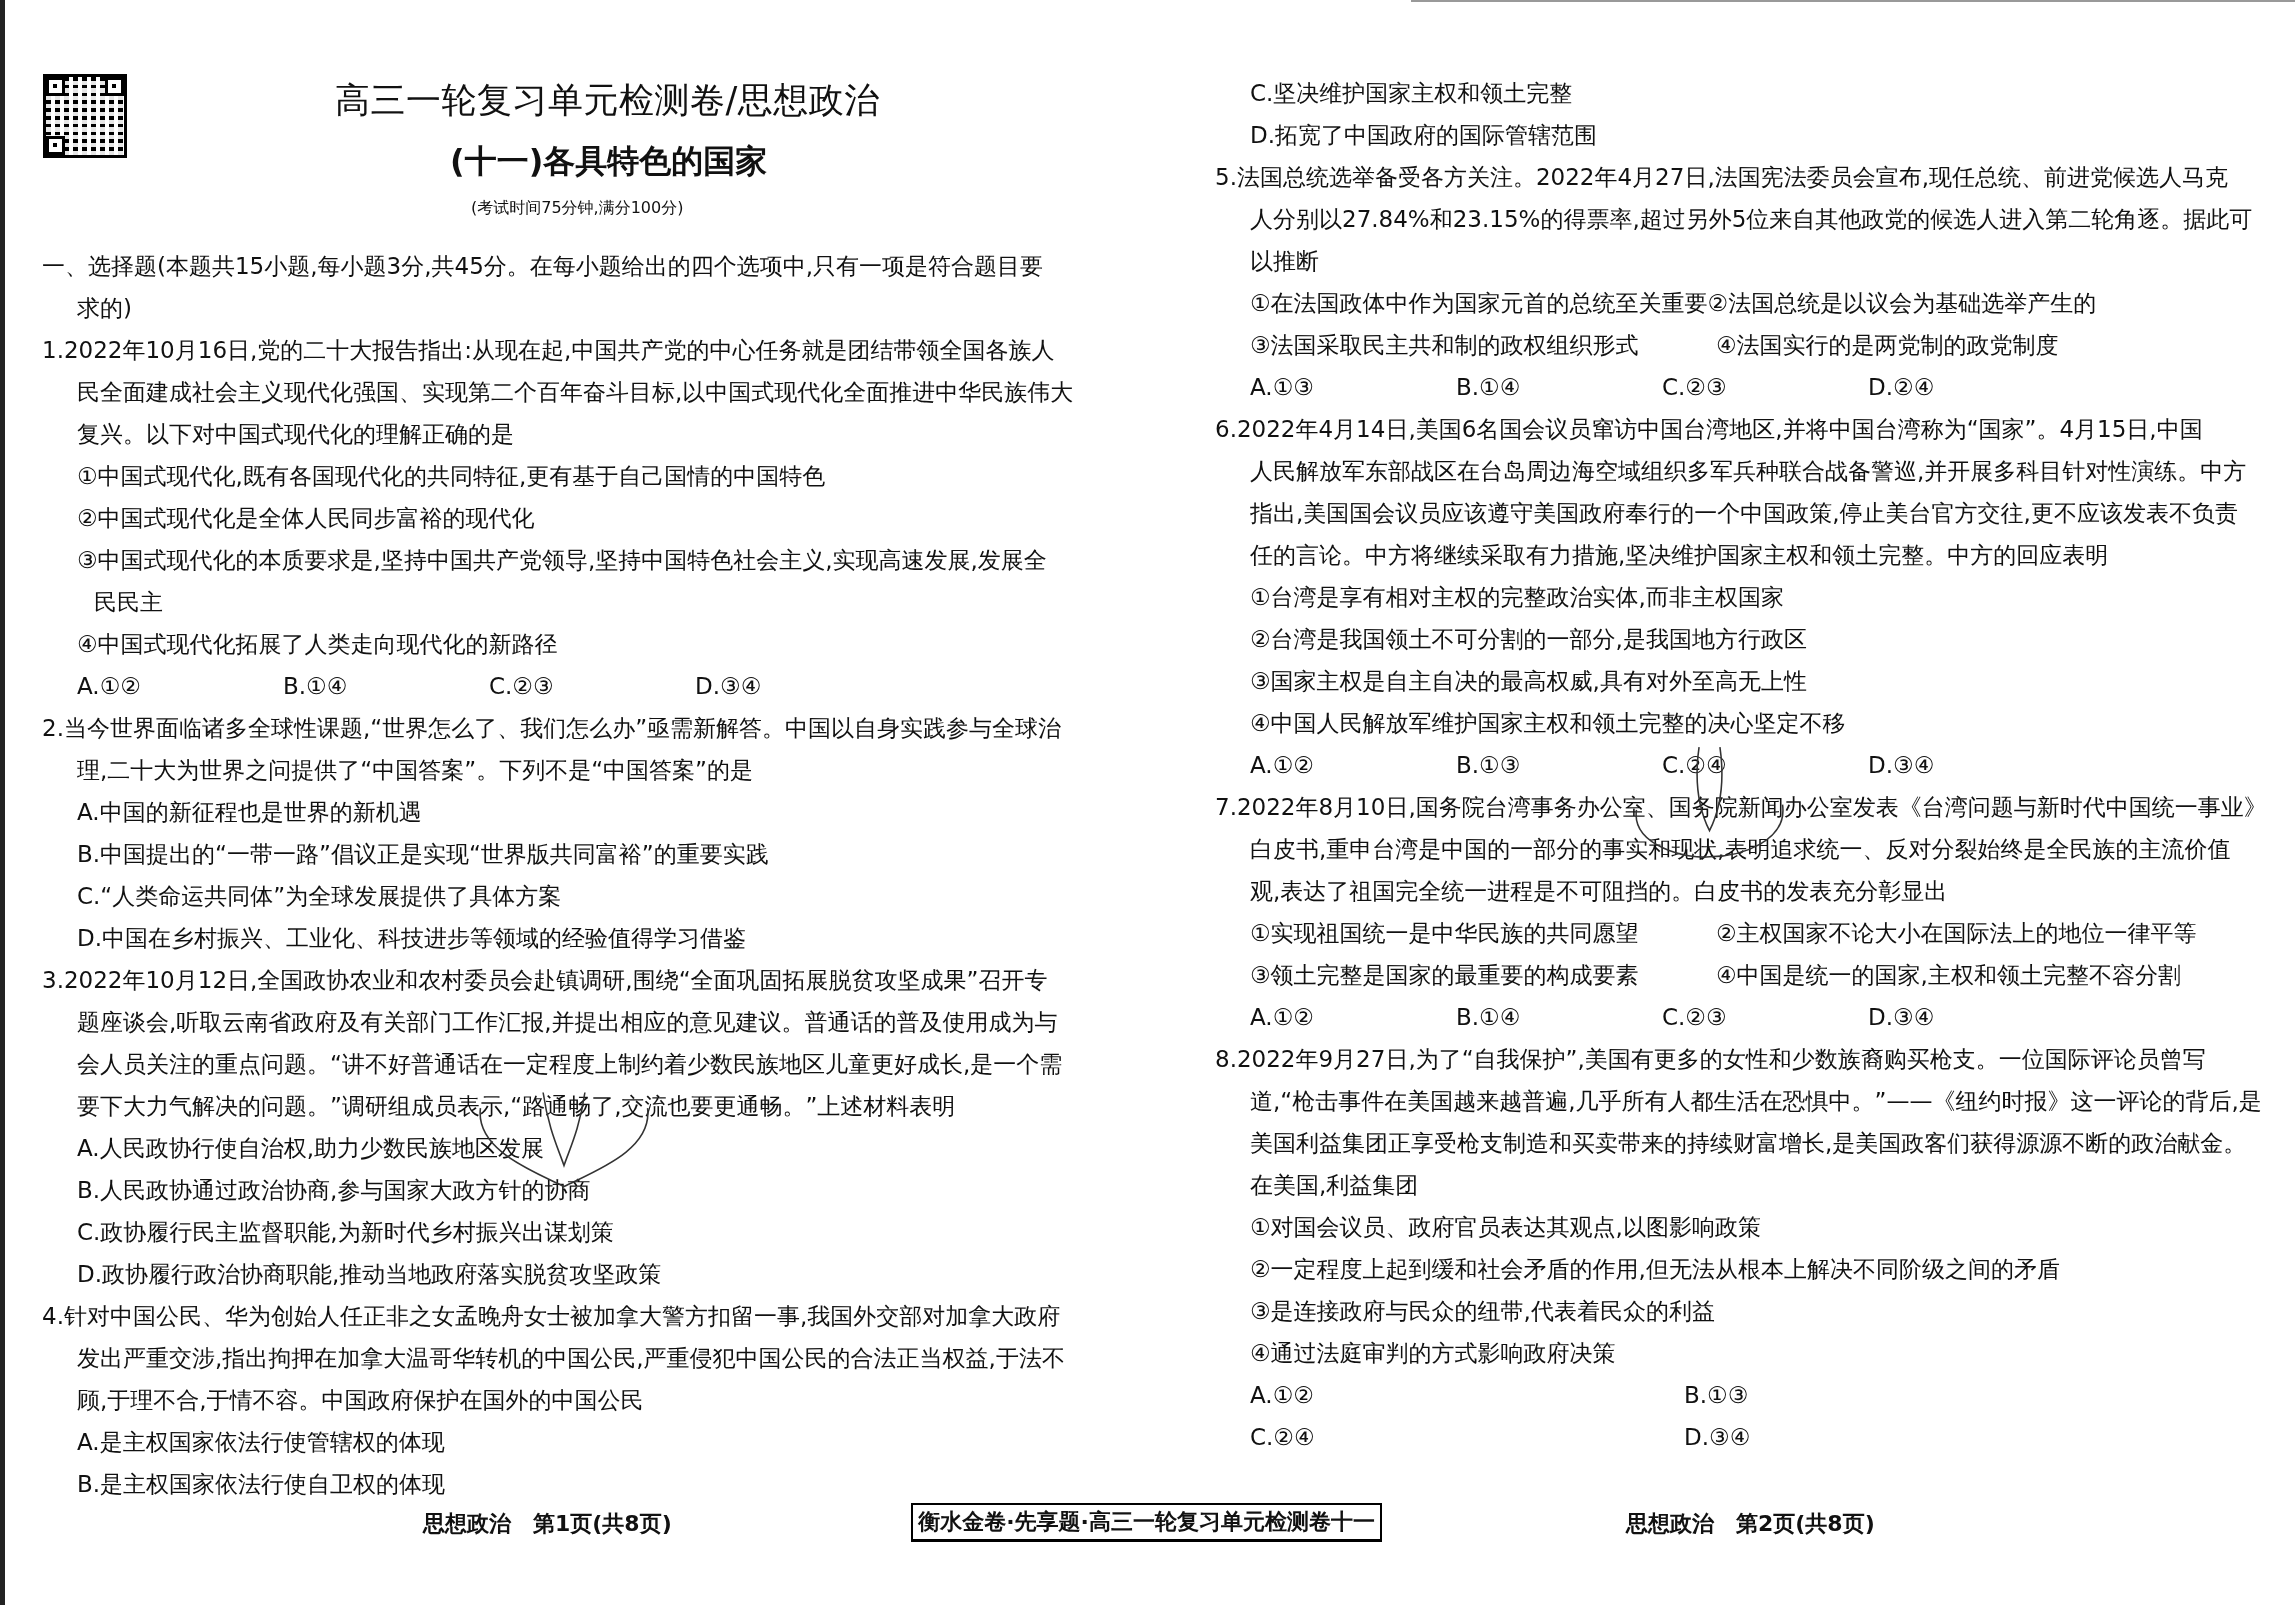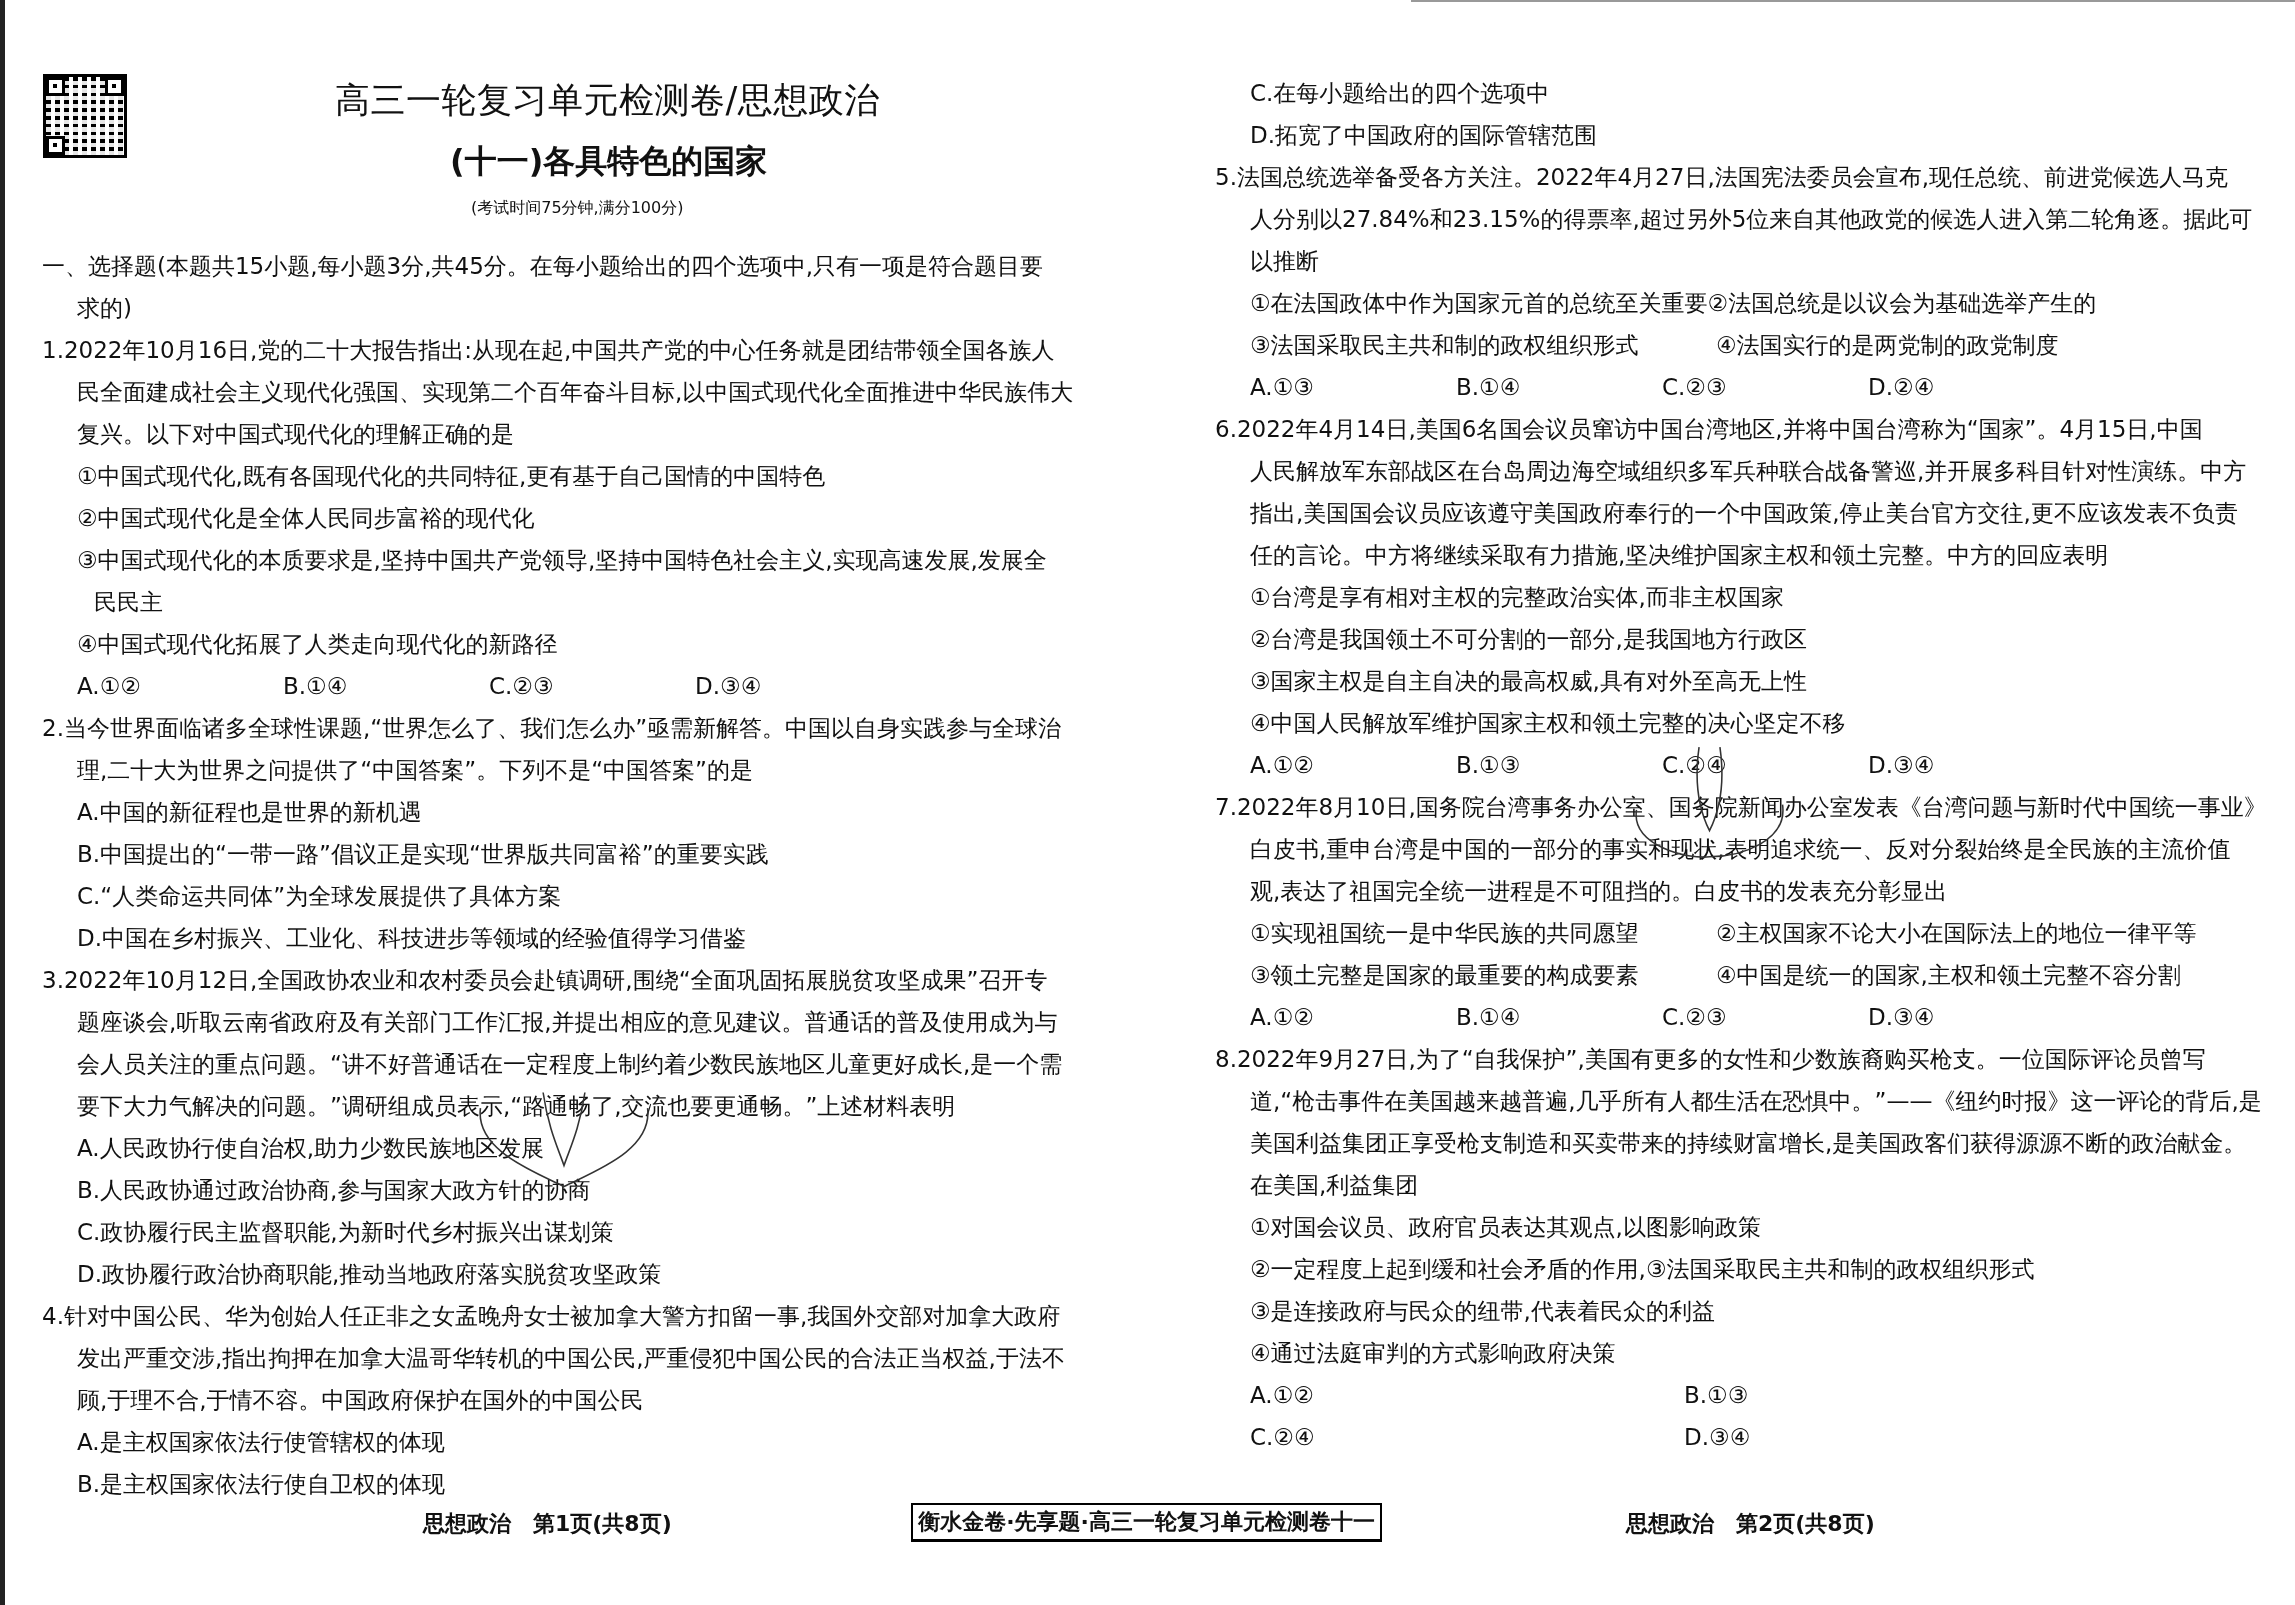--- a/index.html
+++ b/index.html
@@ -95,21 +95,21 @@
     <div class="line">4.针对中国公民、华为创始人任正非之女孟晚舟女士被加拿大警方扣留一事,我国外交部对加拿大政府</div>
     <div class="line indent">发出严重交涉,指出拘押在加拿大温哥华转机的中国公民,严重侵犯中国公民的合法正当权益,于法不</div>
     <div class="line indent">顾,于理不合,于情不容。中国政府保护在国外的中国公民</div>
     <div class="line indent">A.是主权国家依法行使管辖权的体现</div>
     <div class="line indent">B.是主权国家依法行使自卫权的体现</div>
   </div>
 </div>
 
 <div class="col col-right">
 
-  <div class="line indent">C.在每小题给出的四个选项中</div>
+  <div class="line indent">C.坚决维护国家主权和领土完整</div>
   <div class="line indent">D.拓宽了中国政府的国际管辖范围</div>
 
   <div>
     <div class="line">5.法国总统选举备受各方关注。2022年4月27日,法国宪法委员会宣布,现任总统、前进党候选人马克</div>
     <div class="line indent">人分别以27.84%和23.15%的得票率,超过另外5位来自其他政党的候选人进入第二轮角逐。据此可</div>
     <div class="line indent">以推断</div>
     <div class="line indent">①在法国政体中作为国家元首的总统至关重要②法国总统是以议会为基础选举产生的</div>
     <div class="pair indent">
       <span class="st">③法国采取民主共和制的政权组织形式</span>
       <span>④法国实行的是两党制的政党制度</span>
@@ -158,21 +158,21 @@
       <span class="opt">D.③④</span>
     </div>
   </div>
 
   <div>
     <div class="line">8.2022年9月27日,为了“自我保护”,美国有更多的女性和少数族裔购买枪支。一位国际评论员曾写</div>
     <div class="line indent">道,“枪击事件在美国越来越普遍,几乎所有人都生活在恐惧中。”——《纽约时报》这一评论的背后,是</div>
     <div class="line indent">美国利益集团正享受枪支制造和买卖带来的持续财富增长,是美国政客们获得源源不断的政治献金。</div>
     <div class="line indent">在美国,利益集团</div>
     <div class="line indent">①对国会议员、政府官员表达其观点,以图影响政策</div>
-    <div class="line indent">②一定程度上起到缓和社会矛盾的作用,③法国采取民主共和制的政权组织形式</div>
+    <div class="line indent">②一定程度上起到缓和社会矛盾的作用,但无法从根本上解决不同阶级之间的矛盾</div>
     <div class="line indent">③是连接政府与民众的纽带,代表着民众的利益</div>
     <div class="line indent">④通过法庭审判的方式影响政府决策</div>
     <div class="opt-row wide indent">
       <span class="opt">A.①②</span>
       <span class="opt">B.①③</span>
     </div>
     <div class="opt-row wide indent">
       <span class="opt">C.②④</span>
       <span class="opt">D.③④</span>
     </div>

